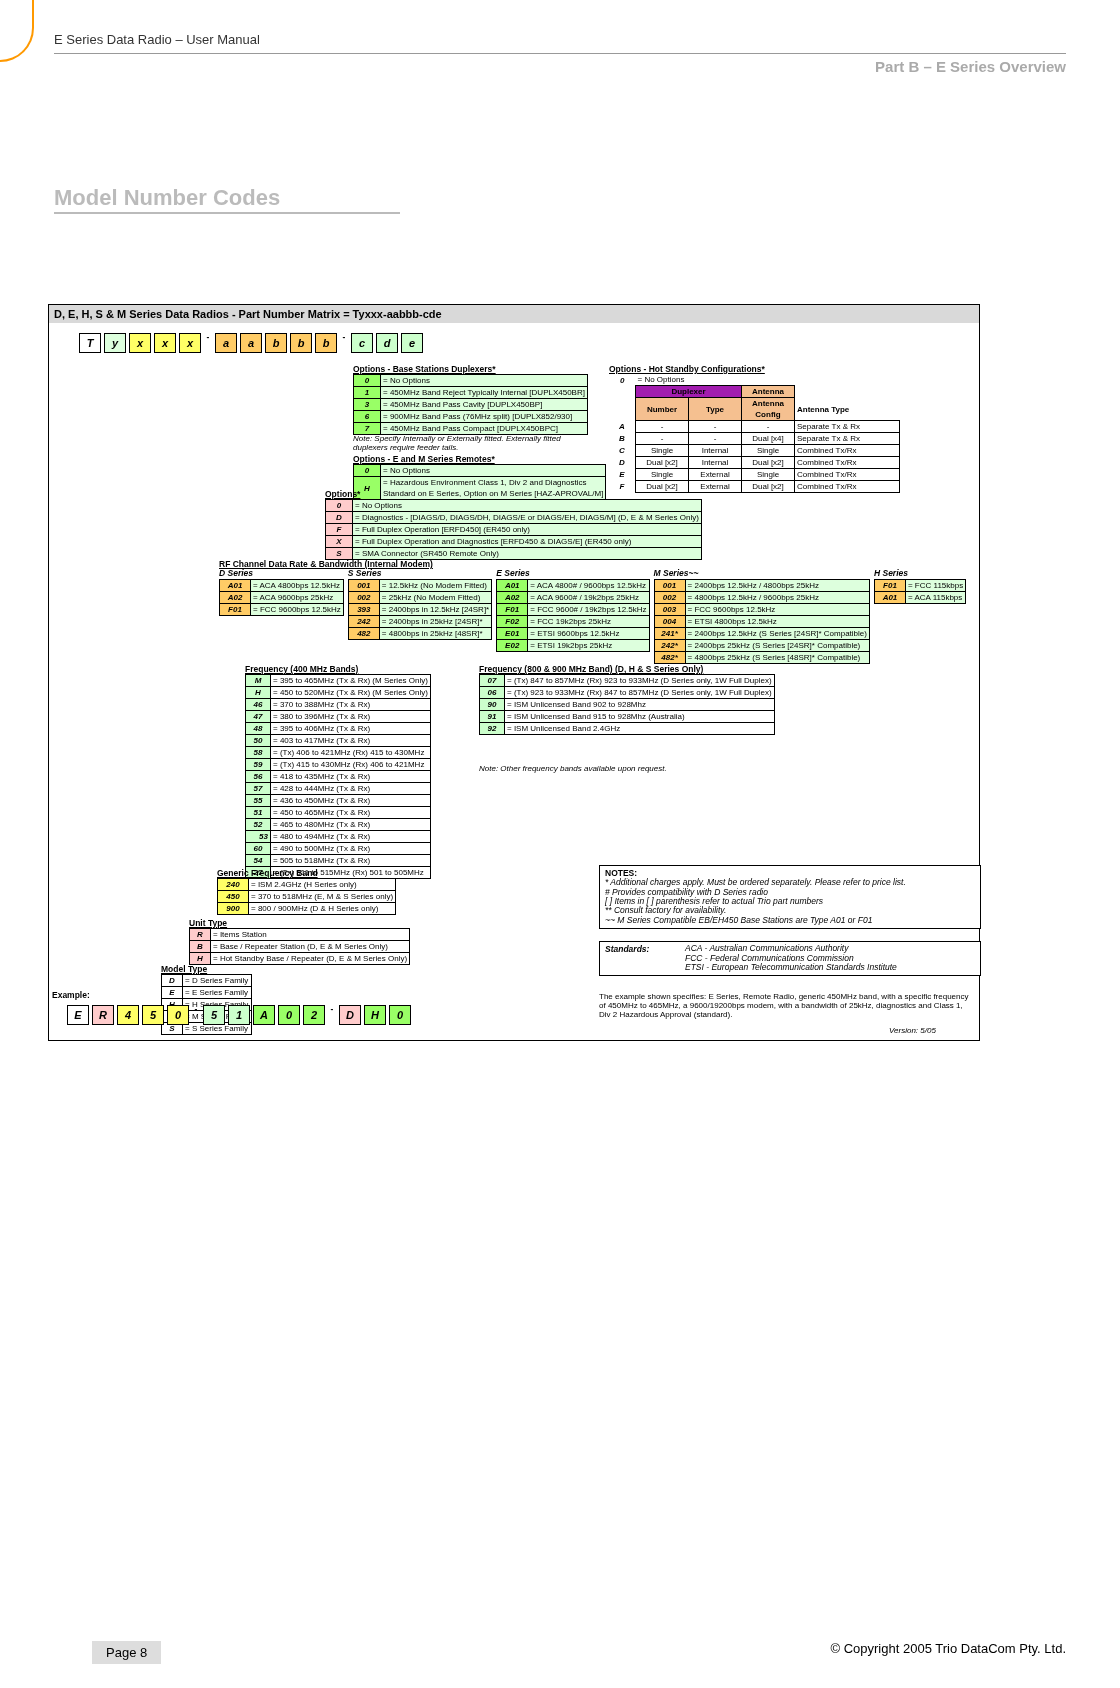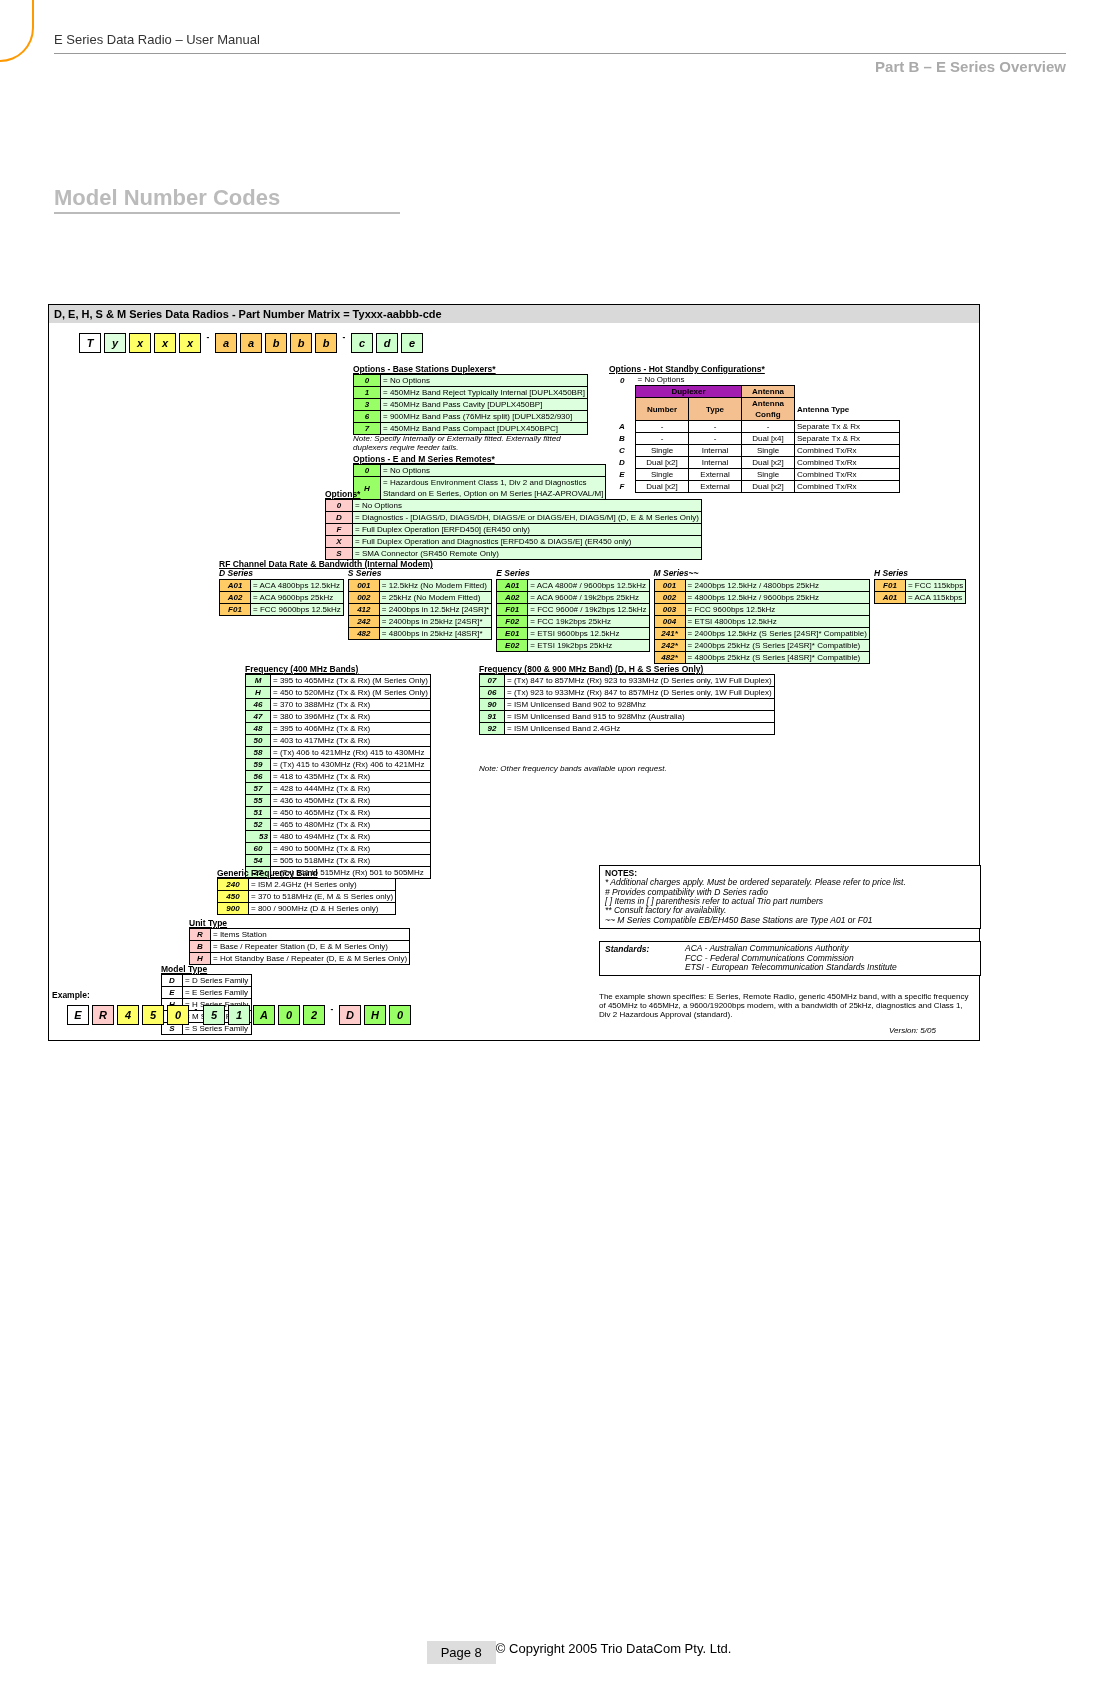--- a/index.html
+++ b/index.html
@@ -109,21 +109,21 @@
   .notes-box {
     border: 1px solid #000;
     background: #fff;
   }
   .footer {
     position: absolute;
     bottom: 24px;
     left: 54px;
     right: 54px;
     display: flex;
-    justify-content: center;
+    justify-content: space-between;
     font-size: 13px;
     padding-left: 38px;
   }
   .page-tab {
     background: #ddd;
     padding: 4px 14px;
   }
   .spine {
     position: absolute;
     top: 0;
@@ -316,21 +316,21 @@
               <tbody>
                 <tr>
                   <td class="key orange" style="width:26px;">001</td>
                   <td class="lgreen" style="white-space:nowrap;">= 12.5kHz (No Modem Fitted)</td>
                 </tr>
                 <tr>
                   <td class="key orange" style="width:26px;">002</td>
                   <td class="lgreen" style="white-space:nowrap;">= 25kHz (No Modem Fitted)</td>
                 </tr>
                 <tr>
-                  <td class="key orange" style="width:26px;">412</td>
+                  <td class="key orange" style="width:26px;">393</td>
                   <td class="lgreen" style="white-space:nowrap;">= 2400bps in 12.5kHz [24SR]*</td>
                 </tr>
                 <tr>
                   <td class="key orange" style="width:26px;">242</td>
                   <td class="lgreen" style="white-space:nowrap;">= 2400bps in 25kHz [24SR]*</td>
                 </tr>
                 <tr>
                   <td class="key orange" style="width:26px;">482</td>
                   <td class="lgreen" style="white-space:nowrap;">= 4800bps in 25kHz [48SR]*</td>
                 </tr>

